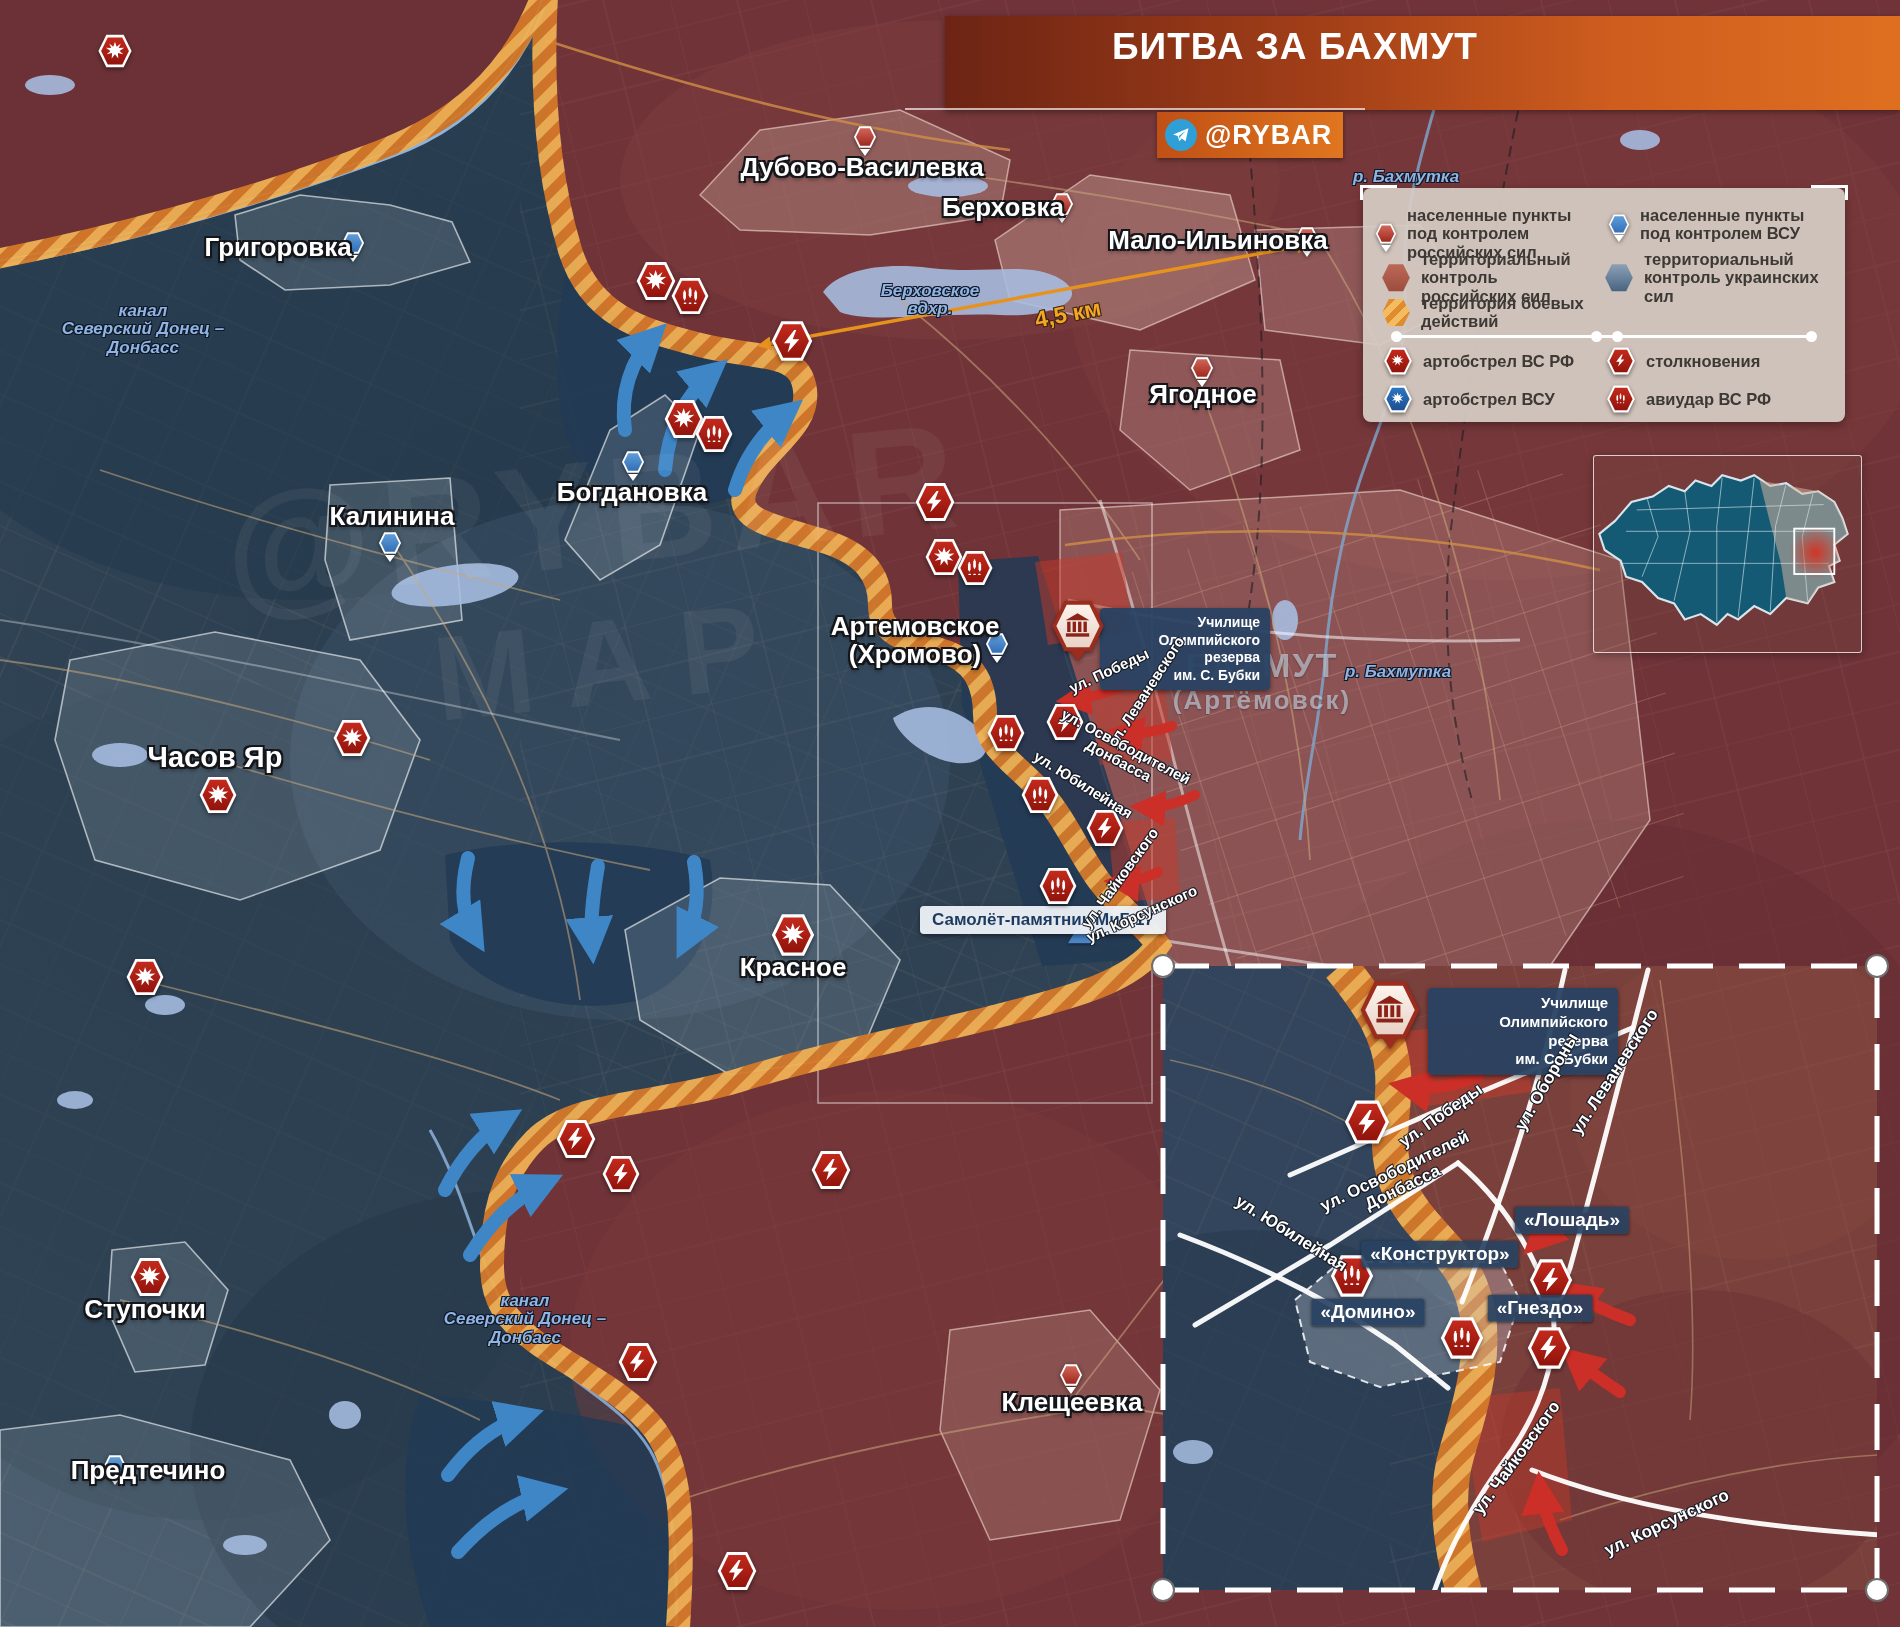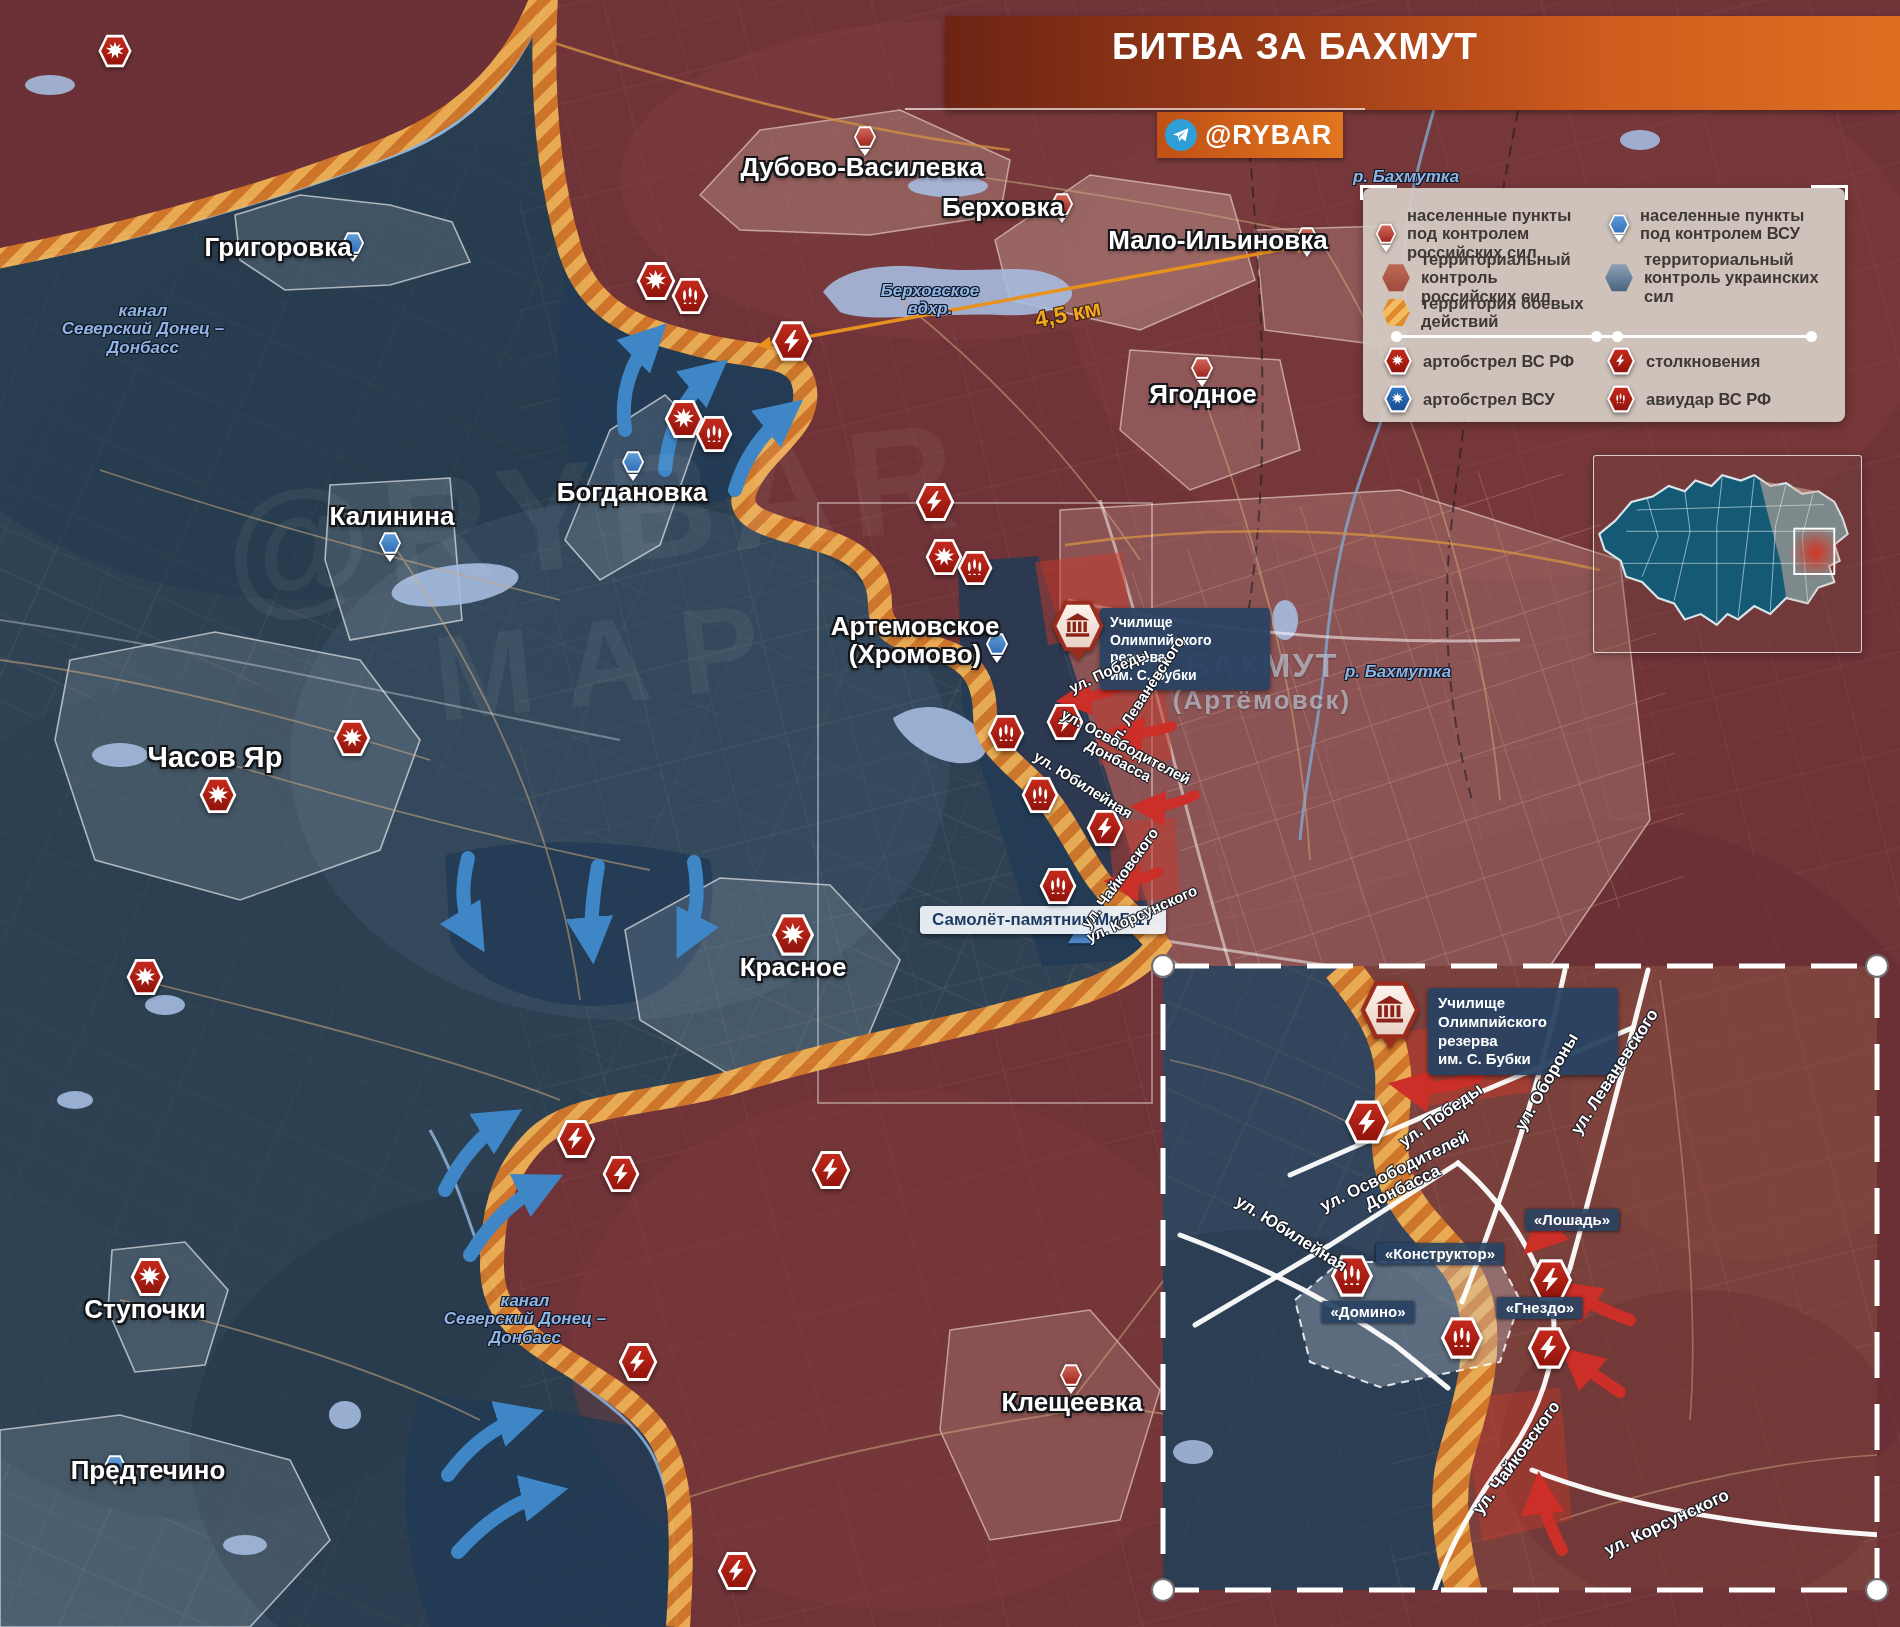--- a/index.html
+++ b/index.html
@@ -9,21 +9,21 @@
   
   .lbl,.water,.street,.tag{position:absolute;transform:translate(-50%,-50%);white-space:nowrap;text-align:center;line-height:1.08;}
   .lbl{color:#fff;font-weight:bold;font-size:26px;
        text-shadow:-2px -2px 0 #14161a,2px -2px 0 #14161a,-2px 2px 0 #14161a,2px 2px 0 #14161a,0 3px 4px rgba(0,0,0,.6);}
   .lbl.big{font-size:29px;}
   .water{color:#8fb4e4;font-style:italic;font-weight:bold;font-size:17px;
        text-shadow:-1px -1px 0 #101826,1px -1px 0 #101826,-1px 1px 0 #101826,1px 1px 0 #101826;}
   .street{color:#fff;font-weight:bold;font-size:15px;
        text-shadow:-1px -1px 0 rgba(20,25,35,.9),1px -1px 0 rgba(20,25,35,.9),-1px 1px 0 rgba(20,25,35,.9),1px 1px 0 rgba(20,25,35,.9);}
   .street.inset{font-size:17px;}
-  .tag{background:rgba(40,66,98,.92);color:#fff;font-weight:bold;font-size:15px;
+  .tag{background:rgba(40,66,98,.92);color:#fff;font-weight:bold;font-size:19px;
        padding:3px 9px;border-radius:3px;box-shadow:0 1px 3px rgba(0,0,0,.5);}
   #city-label{position:absolute;transform:translate(-50%,-50%);text-align:center;
        color:rgba(208,219,232,.62);font-weight:bold;letter-spacing:2px;
        text-shadow:0 1px 2px rgba(20,20,30,.35);}
   #city-label .l1{font-size:34px;}
   #city-label .l2{font-size:26px;}
   #watermark{position:absolute;left:230px;top:430px;color:rgba(255,255,255,.055);
        font-size:150px;font-weight:bold;letter-spacing:12px;transform:rotate(-6deg);line-height:1.1;text-align:center;}
   
   #title-band{position:absolute;left:945px;top:16px;width:955px;height:94px;
@@ -63,21 +63,21 @@
        border:8px solid transparent;border-top:11px solid #9c2c1e;}
   
   .pin{position:absolute;transform:translate(-50%,-50%);filter:drop-shadow(0 1px 2px rgba(0,0,0,.5));}
   .pin .out{background:#fff;}
   .pin .in.red{background:linear-gradient(180deg,#d4695c,#9c241a);}
   .pin .in.blue{background:linear-gradient(180deg,#63a0dc,#2f6cb3);}
   .pin .tip{position:absolute;left:50%;top:100%;transform:translateX(-50%);
        border:5px solid transparent;border-top:7px solid #fff;}
   
   .callout{position:absolute;background:rgba(40,66,98,.95);color:#fff;font-weight:bold;
-       font-size:14px;line-height:1.25;padding:6px 10px;border-radius:4px;box-shadow:0 2px 5px rgba(0,0,0,.5);}
+       font-size:14px;line-height:1.25;padding:6px 10px;border-radius:4px;box-shadow:0 2px 5px rgba(0,0,0,.5);text-align:right;}
   .callout.inset-c{font-size:15px;}
   #callout-mig{position:absolute;background:rgba(236,240,247,.96);color:#1d3a5f;font-weight:bold;
        font-size:17px;padding:4px 12px;border-radius:4px;box-shadow:0 2px 5px rgba(0,0,0,.5);}
   #mig-marker{position:absolute;width:0;height:0;border:14px solid transparent;border-bottom:24px solid #4a86c8;
        transform:translate(-50%,-60%);filter:drop-shadow(0 1px 1px rgba(0,0,0,.5));}
   
   #distance-label{position:absolute;transform:translate(-50%,-50%) rotate(-11deg);
        color:#f5a623;font-weight:bold;font-size:23px;
        text-shadow:-1px -1px 0 #3a2410,1px -1px 0 #3a2410,-1px 1px 0 #3a2410,1px 1px 0 #3a2410;}
   

